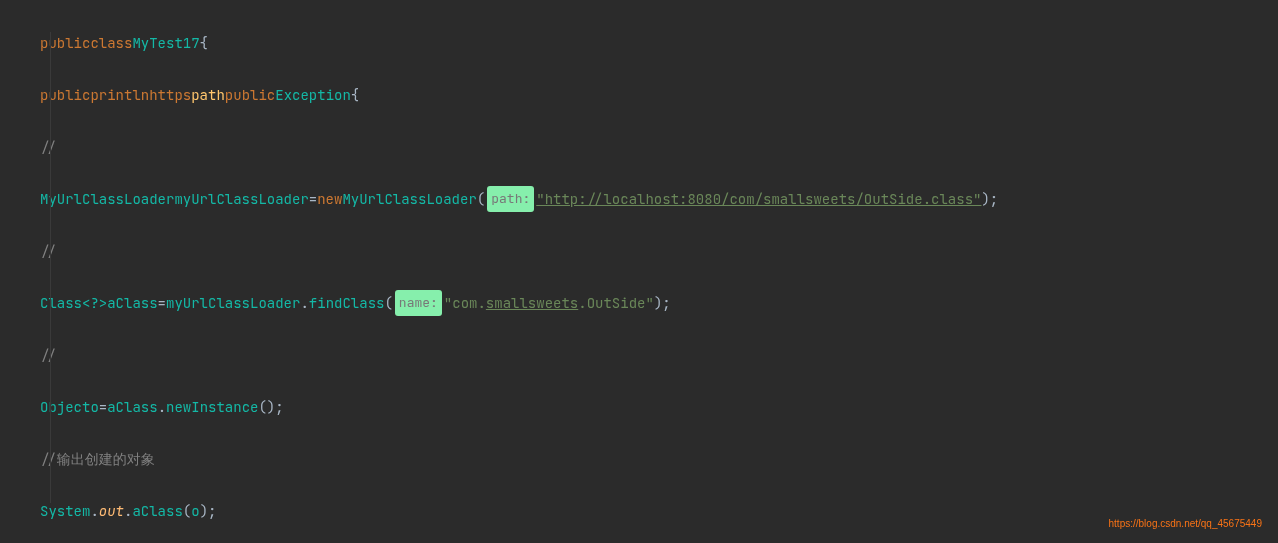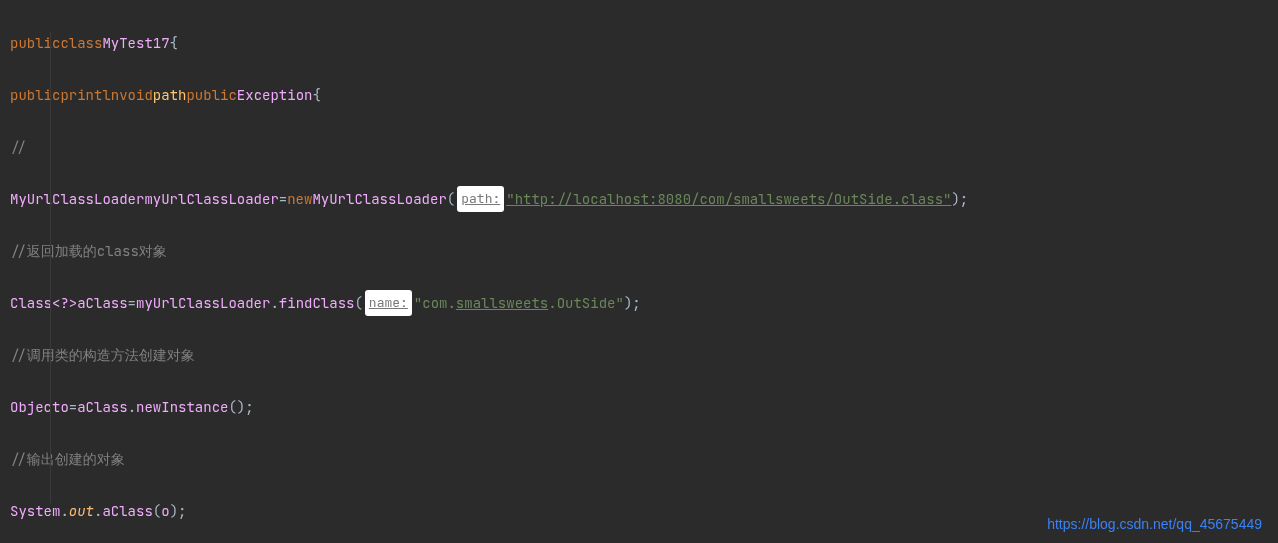--- a/index.html
+++ b/index.html
@@ -18,70 +18,70 @@
       overflow: hidden;
       position: relative;
     }
     .editor {
       padding: 4px 0 4px 10px;
       white-space: pre;
     }
     .line {
       height: 26px;
       display: flex;
+      margin-left: 30px;
     }
     .kw { color: #cc7832; }
-    .cls { color: #f0abfc; }
+    .cls { color: #14b8a6; }
     .method { color: #ffc66d; }
     .paren { color: #a9b7c6; }
     .str { color: #6a8759; }
     .str-u { color: #6a8759; text-decoration: underline; }
     .comment { color: #808080; }
     .field { color: #fdba74; font-style: italic; }
     .hint-label { 
       color: #787878; 
-      background-color: #ffffff;
+      background-color: #86efac;
       border-radius: 3px;
       padding: 0 4px;
       margin: 0 2px;
       font-style: normal;
       font-size: 13px;
-      text-decoration: underline;
     }
     .op { color: #a9b7c6; }
     .brace { color: #a9b7c6; }
     .watermark {
       position: absolute;
       bottom: 6px;
       right: 16px;
-      color: #3b82f6;
-      font-size: 14px;
+      color: #f97316;
+      font-size: 10px;
       font-family: Arial, sans-serif;
     }
     .indent-guide {
       position: absolute;
       width: 1px;
       background-color: #3a3a3a;
       top: 32px;
       bottom: 40px;
     }
   </style>
 </head>
 <body>
 
 <div class="indent-guide" style="left:50px;"></div>
 
 <div class="editor">
 <div class="line"><span class="kw">public</span> <span class="kw">class</span> <span class="cls">MyTest17</span> <span class="brace">{</span></div>
-<div class="line">    <span class="kw">public</span> <span class="kw">println</span> <span class="kw">void</span> <span class="method">path</span> <span class="kw">public</span> <span class="cls">Exception</span><span class="brace">{</span></div>
+<div class="line">    <span class="kw">public</span> <span class="kw">println</span> <span class="kw">https</span> <span class="method">path</span> <span class="kw">public</span> <span class="cls">Exception</span><span class="brace">{</span></div>
 <div class="line"><span class="comment">//</span>        </div>
 <div class="line">        <span class="cls">MyUrlClassLoader</span> <span class="cls">myUrlClassLoader</span> <span class="op">=</span> <span class="kw">new</span> <span class="cls">MyUrlClassLoader</span><span class="paren">(</span> <span class="hint-label">path:</span> <span class="str-u">"http://localhost:8080/com/smallsweets/OutSide.class"</span><span class="paren">)</span><span class="op">;</span></div>
-<div class="line"><span class="comment">//</span>        <span class="comment">返回加载的class对象</span></div>
+<div class="line"><span class="comment">//</span>        </div>
 <div class="line">        <span class="cls">Class&lt;?&gt;</span> <span class="cls">aClass</span> <span class="op">=</span> <span class="cls">myUrlClassLoader</span><span class="op">.</span><span class="cls">findClass</span><span class="paren">(</span> <span class="hint-label">name:</span> <span class="str">"com.</span><span class="str-u">smallsweets</span><span class="str">.OutSide"</span><span class="paren">)</span><span class="op">;</span></div>
-<div class="line"><span class="comment">//</span>        <span class="comment">调用类的构造方法创建对象</span></div>
+<div class="line"><span class="comment">//</span>        </div>
 <div class="line">        <span class="cls">Object</span> <span class="cls">o</span> <span class="op">=</span> <span class="cls">aClass</span><span class="op">.</span><span class="cls">newInstance</span><span class="paren">()</span><span class="op">;</span></div>
 <div class="line"><span class="comment">//</span>        <span class="comment">输出创建的对象</span></div>
 <div class="line">        <span class="cls">System</span><span class="op">.</span><span class="field">out</span><span class="op">.</span><span class="cls">aClass</span><span class="paren">(</span><span class="cls">o</span><span class="paren">)</span><span class="op">;</span></div>
 
 
 
 
 
 
 

